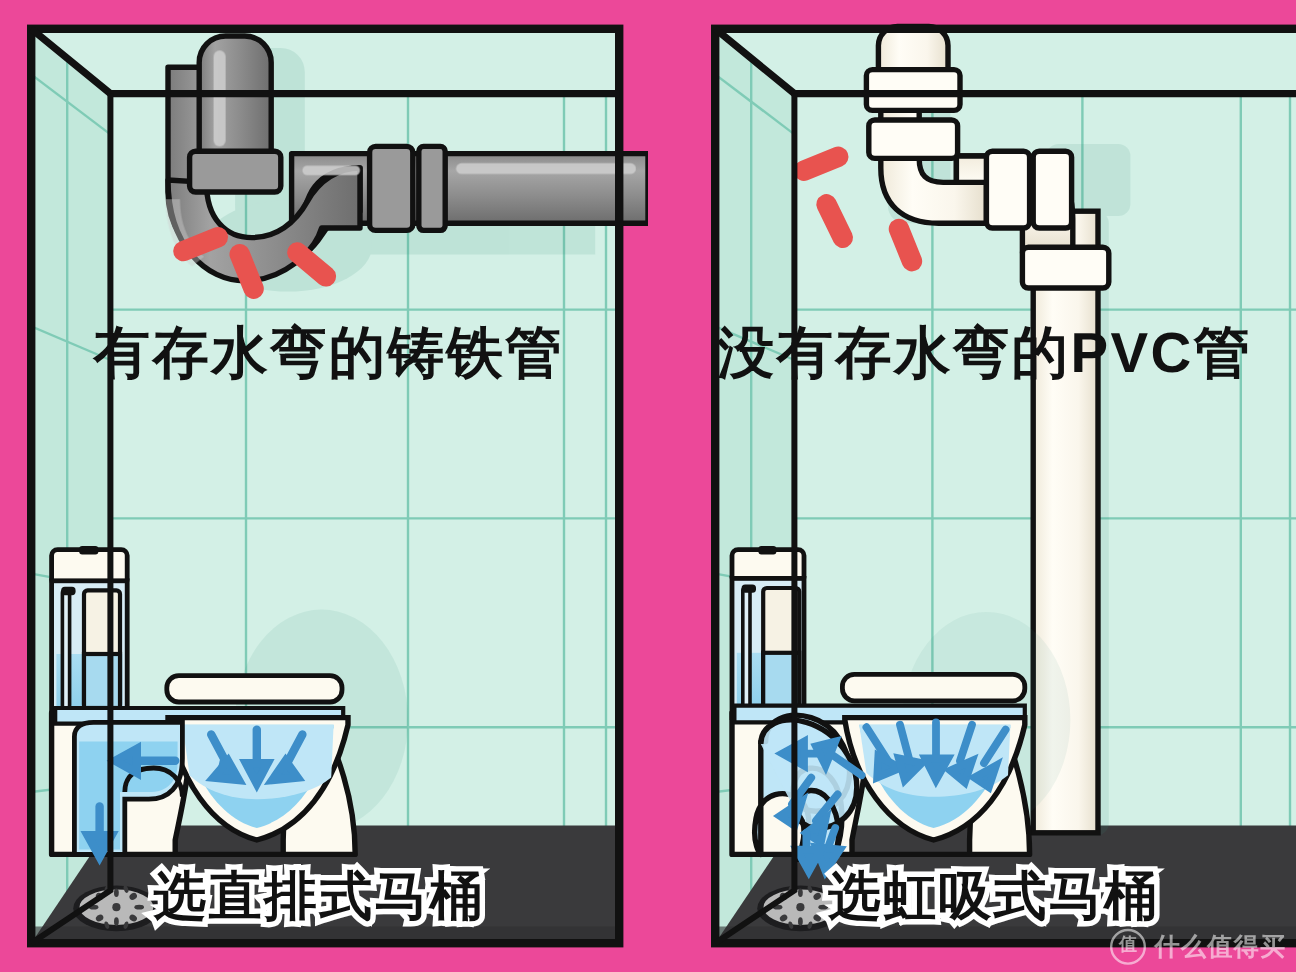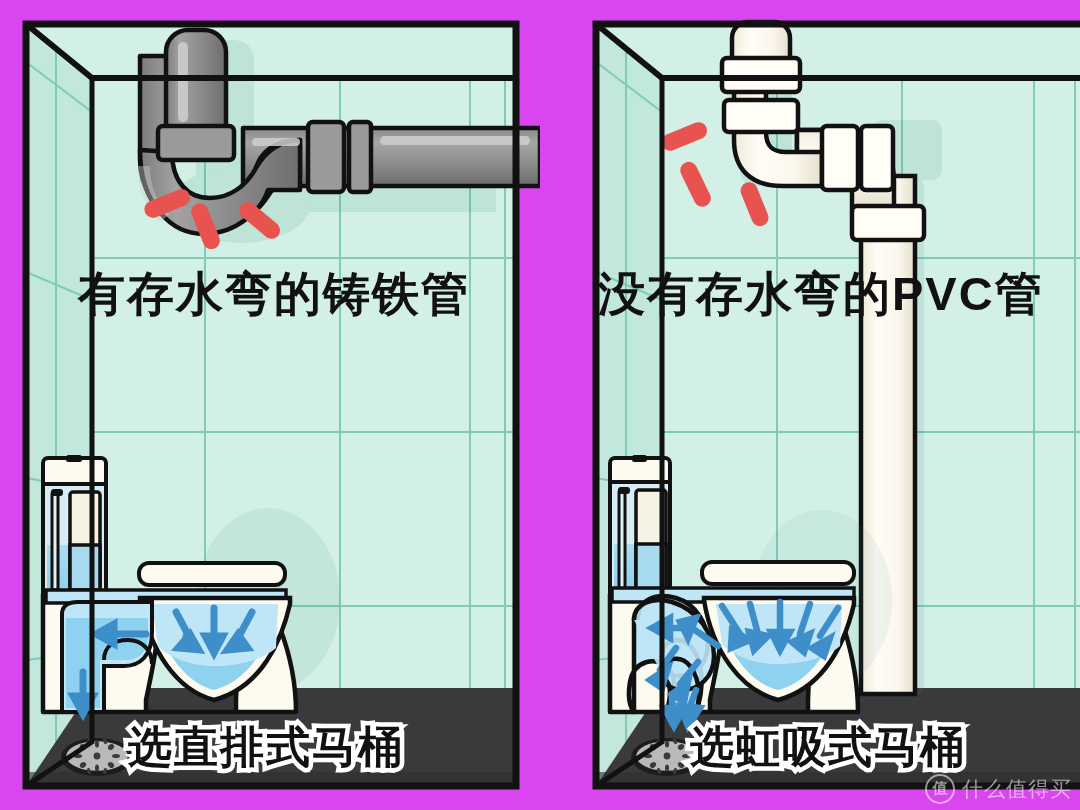--- a/index.html
+++ b/index.html
@@ -1,25 +1,25 @@
 <!DOCTYPE html>
 <html><head>
 <meta charset="utf-8">
 <style>
   html,body{margin:0;padding:0;background:#ffffff;}
   body{width:1080px;height:810px;overflow:hidden;
        font-family:"Liberation Sans","DejaVu Sans",sans-serif;}
-  #stage{position:relative;width:1080px;height:810px;background:#d946ef;}
+  #stage{position:relative;width:1080px;height:810px;background:#ec4899;}
   .panel{position:absolute;top:0;width:540px;height:810px;}
   .panel svg{display:block;}
   .wm{position:absolute;right:8px;bottom:6px;display:flex;align-items:center;gap:7px;
       opacity:.55;}
   .wm .badge{width:26px;height:26px;border-radius:50%;border:2px solid #ffffff;
       color:#ffffff;font-size:15px;line-height:23px;text-align:center;font-weight:700;}
-  .wm .wtext{color:#ffffff;font-size:21px;font-weight:400;letter-spacing:1px;
+  .wm .wtext{color:#ffffff;font-size:21px;font-weight:700;letter-spacing:1px;
       white-space:nowrap;}
 </style>
 </head>
 <body>
 
 <div id="stage">
 
   <div class="panel" id="panel-left" style="left:0;">
     <svg width="540" height="810" viewBox="0 0 540 810" xmlns="http://www.w3.org/2000/svg">
       <defs>

